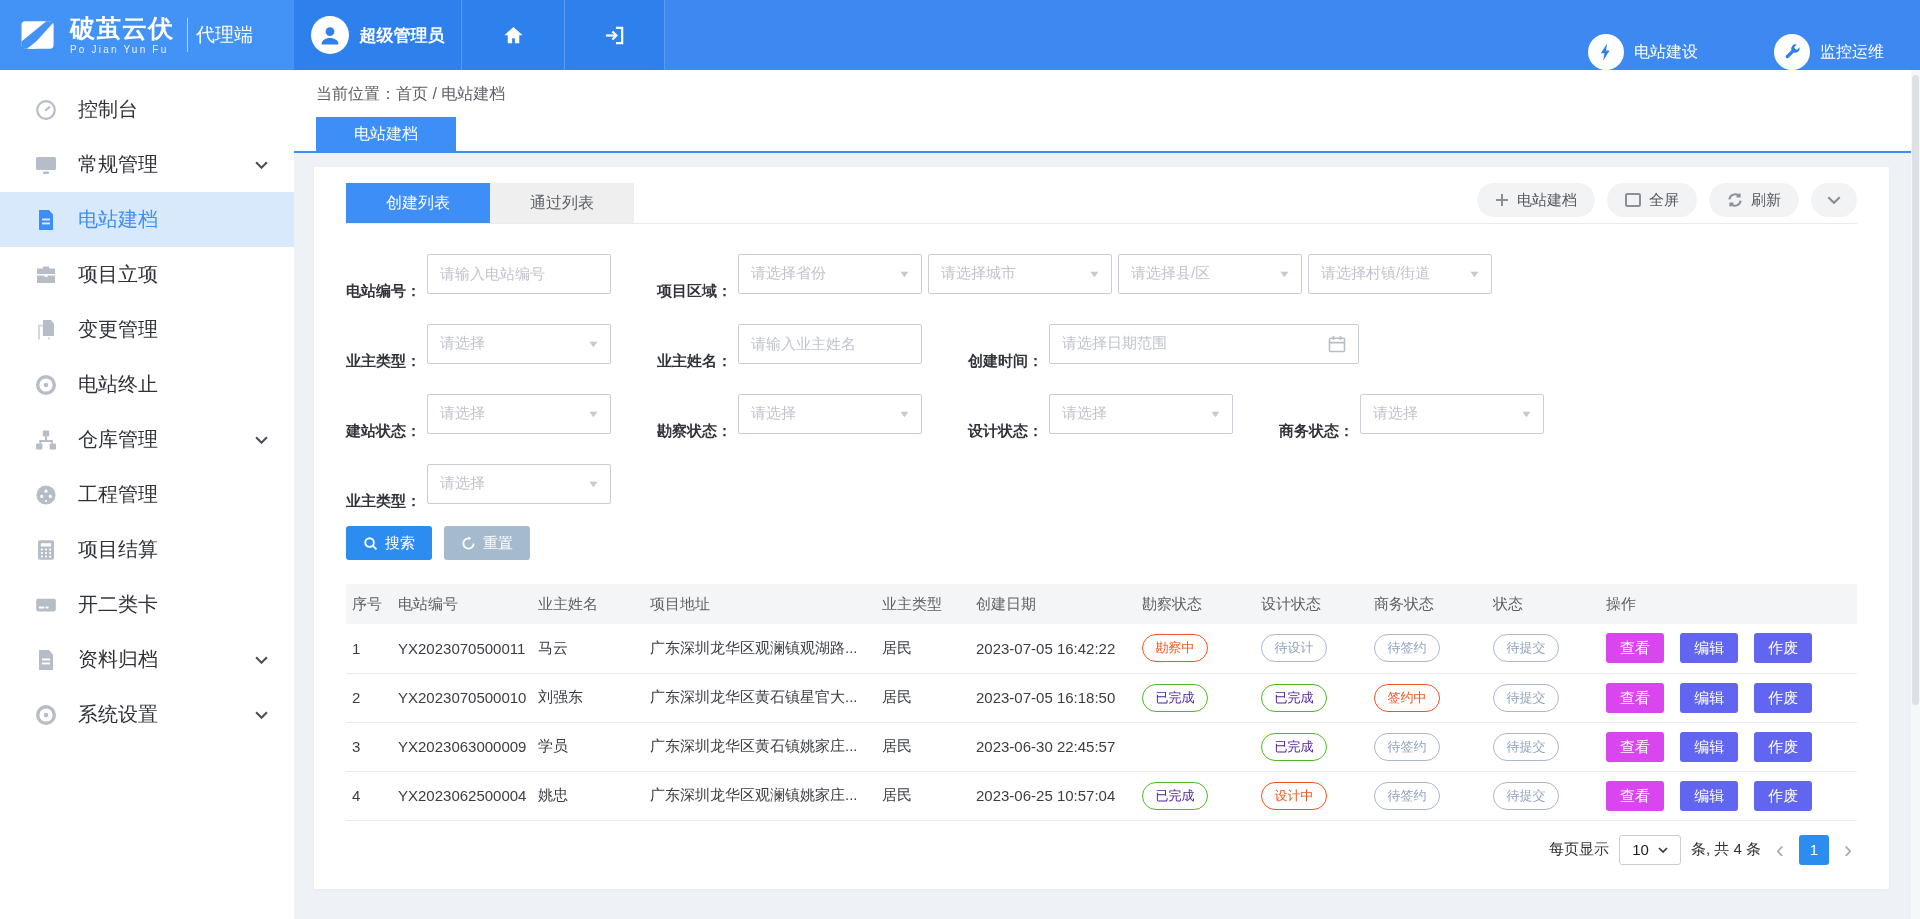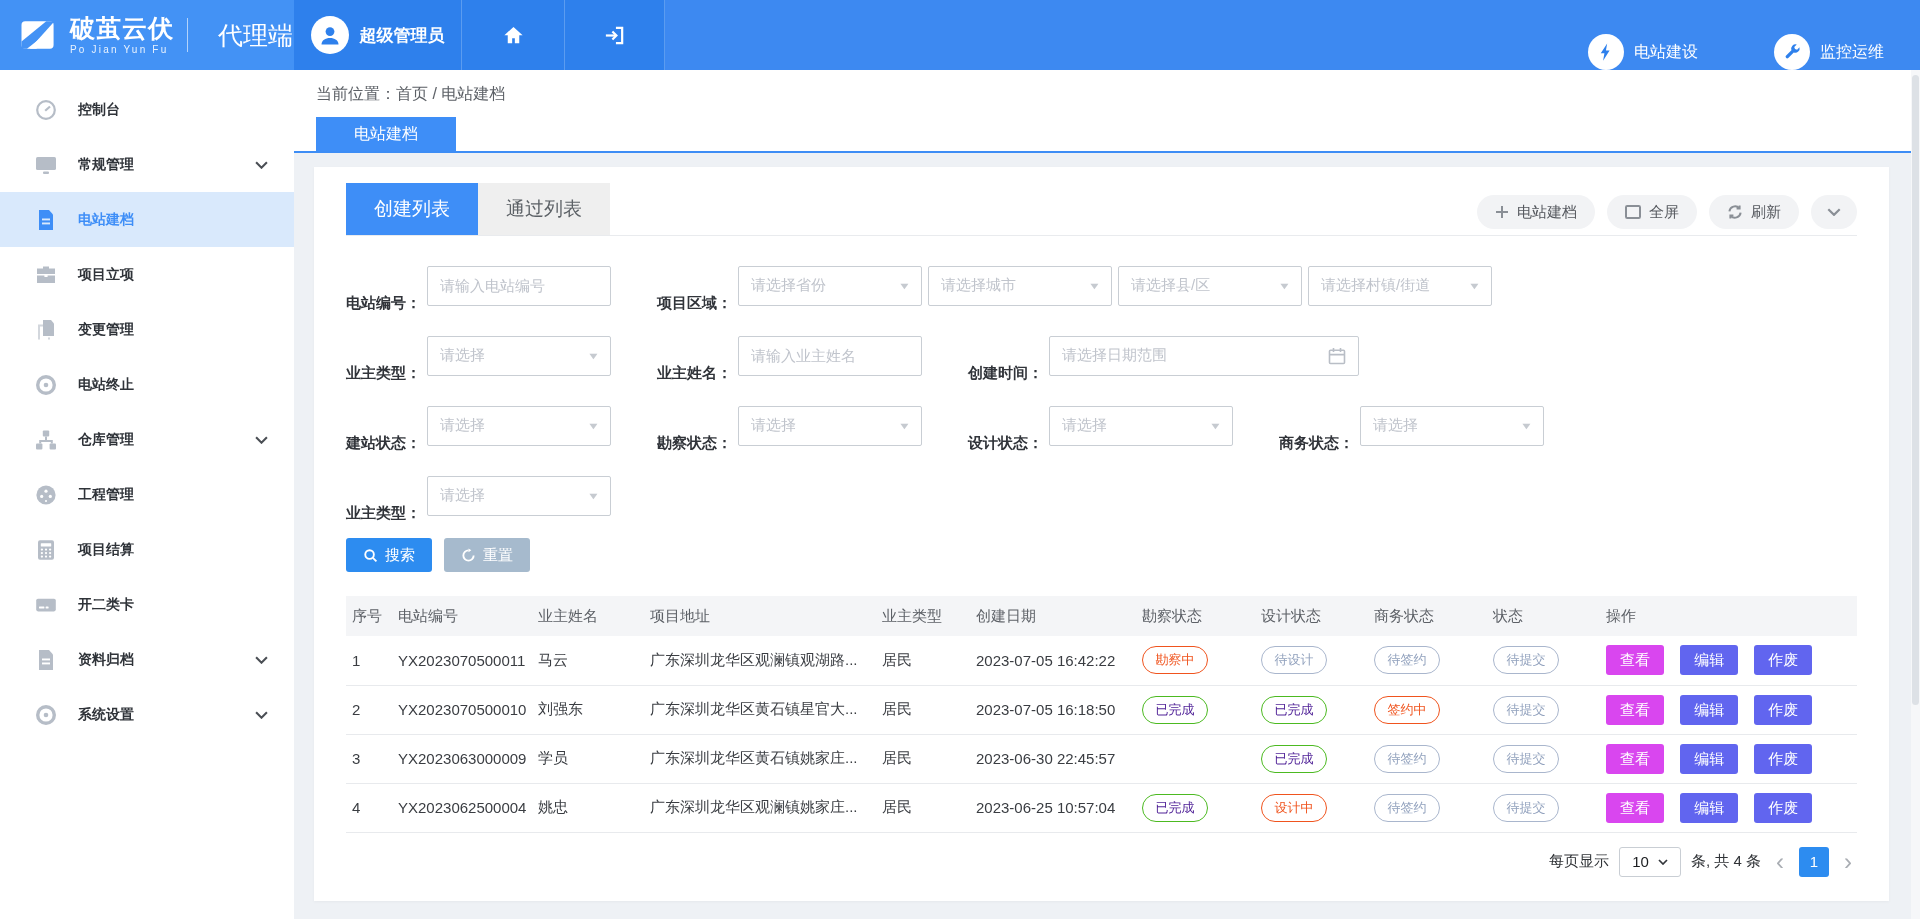--- a/index.html
+++ b/index.html
@@ -6,51 +6,51 @@
   html,body { width:1920px; height:919px; overflow:hidden; }
   body { font-family:"Liberation Sans","DejaVu Sans",sans-serif; background:#eef1f5; position:relative; color:#333; }
 
   
   .header { height:70px; display:flex; background:#3d89f1; position:relative; z-index:5; }
   .brand { width:294px; background:#4392f5; display:flex; align-items:center; padding-left:16px; }
   .logo-mark { width:44px; height:44px; flex:0 0 auto; }
   .brand-text { margin-left:10px; }
   .brand-cn { font-size:25px; font-weight:700; color:#fff; line-height:1.05; letter-spacing:1px; }
   .brand-en { font-size:10px; color:rgba(255,255,255,.88); letter-spacing:2.2px; margin-top:3px; }
-  .portal { margin-left:13px; padding-left:30px; border-left:1px solid rgba(255,255,255,.6); font-size:25px; color:#fff; height:34px; display:flex; align-items:center; }
+  .portal { margin-left:13px; padding-left:8px; border-left:1px solid rgba(255,255,255,.6); font-size:19px; color:#fff; height:34px; display:flex; align-items:center; }
   .hseg { background:#2e80ec; display:flex; align-items:center; justify-content:center; gap:11px; border-right:1px solid rgba(255,255,255,.22); cursor:pointer; }
   .hseg.user { width:168px; }
   .hseg.home { width:103px; }
   .hseg.logout { width:100px; }
   .avatar { width:38px; height:38px; border-radius:50%; background:#fff; display:flex; align-items:center; justify-content:center; }
   .username { color:#fff; font-size:17px; font-weight:600; }
   .header-right { margin-left:auto; display:flex; align-items:flex-end; gap:76px; padding-right:36px; }
   .hlink { display:flex; align-items:center; gap:10px; color:#fff; font-size:16px; cursor:pointer; }
   .hlink .circle { width:36px; height:36px; border-radius:50%; background:#fff; display:flex; align-items:center; justify-content:center; }
 
   
   .sidebar { position:absolute; top:70px; left:0; width:294px; bottom:0; background:#fff; padding-top:12px; }
   .side-item { height:55px; display:flex; align-items:center; padding:0 26px 0 34px; cursor:pointer; }
   .side-item .sicon { width:24px; height:24px; color:#b6bdc7; flex:0 0 auto; }
-  .side-item .slabel { margin-left:20px; font-size:14px; font-weight:700; color:#2f3339; }
+  .side-item .slabel { margin-left:20px; font-size:20px; font-weight:400; color:#2f3339; }
   .side-item.active { background:#d9e9fc; }
   .side-item.active .slabel { color:#3e8ef7; }
   .side-item.active .sicon { color:#3e8ef7; }
   .side-chevron { margin-left:auto; width:13px; height:8px; color:#4a4e54; }
 
   
   .content { margin-left:294px; height:849px; }
   .subheader { background:#fff; border-bottom:2px solid #3d8df5; }
   .breadcrumb { padding:14px 0 12px 22px; font-size:16px; color:#5c6066; }
   .page-tab { display:inline-block; margin-left:22px; width:140px; height:34px; line-height:34px; text-align:center; background:#3e8ef7; color:#fff; font-size:16px; cursor:pointer; }
 
   .card { margin:14px 31px 0 20px; background:#fff; min-height:664px; padding:16px 32px 0; position:relative; box-shadow:0 1px 3px rgba(0,0,0,.04); }
 
   .tabs-row { display:flex; align-items:flex-end; border-bottom:1px solid #e9ebee; }
-  .ltab { height:52px; padding:0 28px; display:flex; align-items:center; font-size:19px; background:#efefef; color:#5c6166; cursor:pointer; }
+  .ltab { height:40px; padding:0 40px; display:flex; align-items:center; font-size:16px; background:#efefef; color:#5c6166; cursor:pointer; }
   .ltab.active { background:#3e8ef7; color:#fff; }
   .toolbar { margin-left:auto; display:flex; gap:12px; align-items:center; padding-bottom:6px; }
   .pill { height:34px; border-radius:17px; background:#f2f3f5; color:#55585e; font-size:15px; display:flex; align-items:center; gap:8px; padding:0 18px; cursor:pointer; }
   .pill.icon-only { width:46px; justify-content:center; padding:0; }
 
   
   .filters { padding-top:22px; }
   .f-row { display:flex; align-items:center; margin-bottom:15px; }
   .f-field { display:flex; align-items:center; margin-right:46px; }
   .f-field.last { margin-right:0; }

